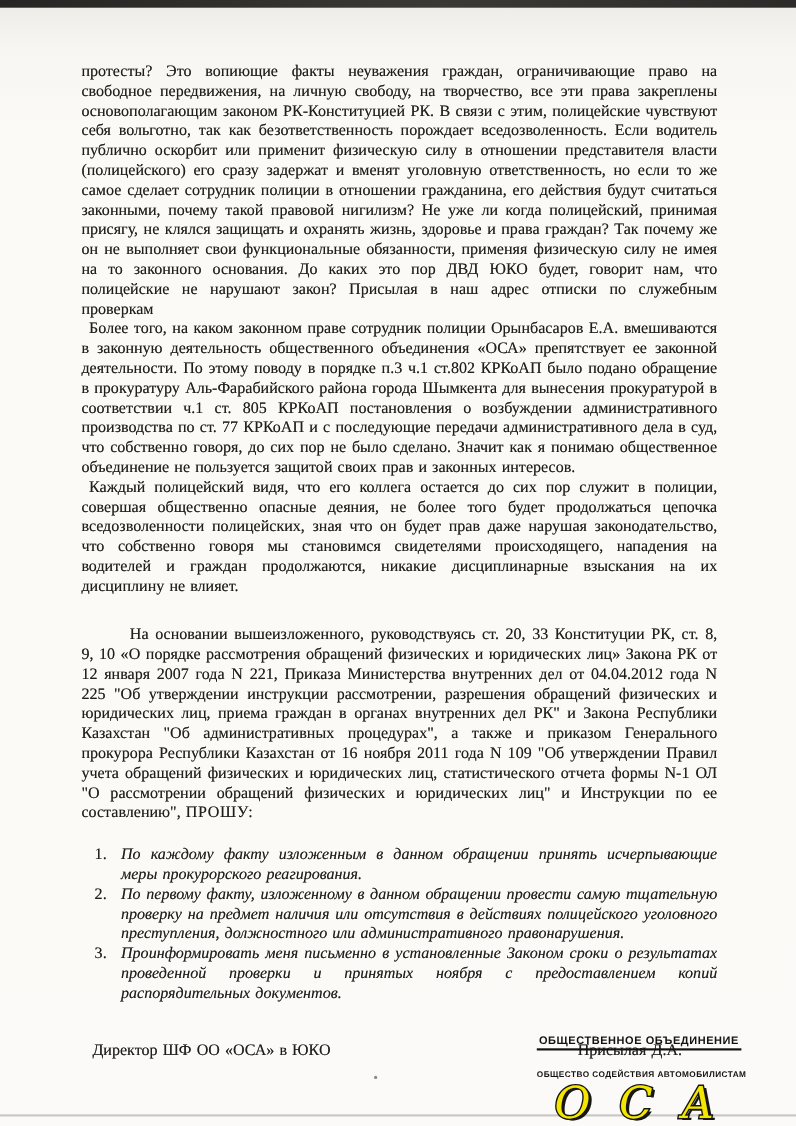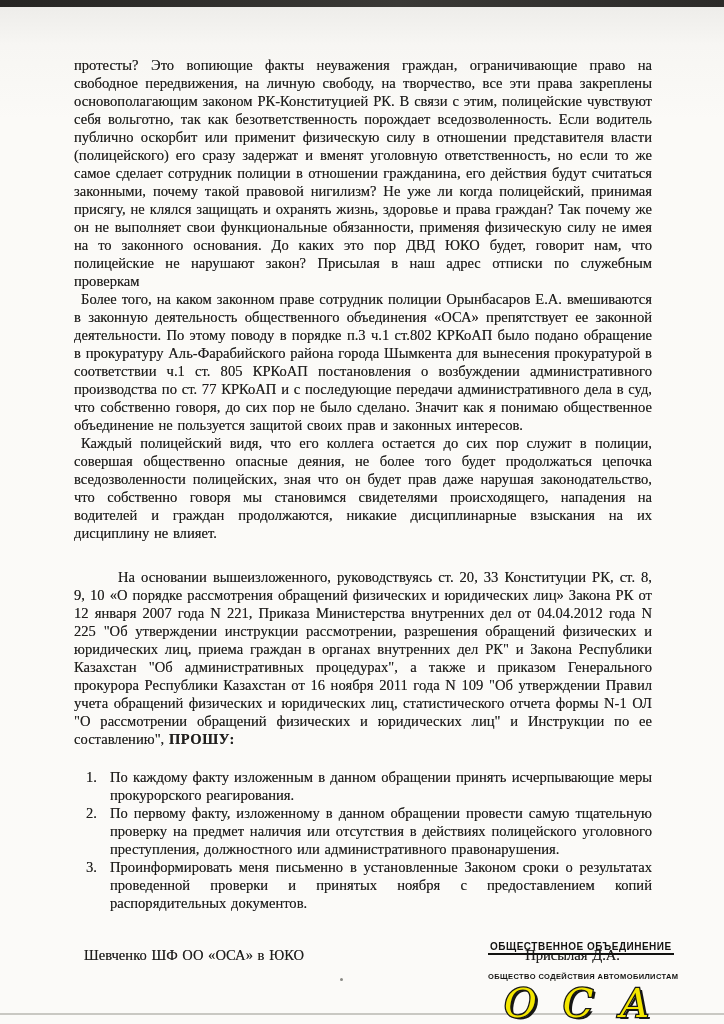--- a/index.html
+++ b/index.html
@@ -22,25 +22,25 @@
   }
   .body-col {
     position:absolute; left:74px; top:56px; width:578px;
     font-size:14.6px; line-height:18px; color:#201f1d;
     text-align:justify; word-spacing:1px;
     text-shadow:0 0 .45px rgba(40,40,40,.65);
   }
   .para { margin:0; }
   .indent-sm { text-indent:7px; }
   .indent-lg { text-indent:44px; margin-top:26px; }
-  .prosu { font-weight:bold; letter-spacing:.6px; }
+  .prosu { font-weight:normal; letter-spacing:.6px; }
   .req-list { margin:20px 0 0 12px; padding:0; }
   .req-item { display:flex; }
   .req-num { flex:0 0 24px; text-align:left; }
-  .req-text { flex:1; text-align:justify; }
+  .req-text { flex:1; text-align:justify;font-style:italic; }
   .sig-row {
     display:flex; justify-content:space-between;
     margin-top:34px; padding-left:10px;
   }
   .sig-name { padding-right:32px; }
   .logo {
     position:absolute; right:3px; bottom:1px; width:233px;
     text-align:left; z-index:5;
     font-family:"Liberation Sans", "DejaVu Sans", sans-serif;
   }
@@ -86,21 +86,21 @@
         <span class="req-num">2.</span>
         <span class="req-text">По первому факту, изложенному в данном обращении провести самую тщательную проверку на предмет наличия или отсутствия в действиях полицейского уголовного преступления, должностного или административного правонарушения.</span>
       </div>
       <div class="req-item">
         <span class="req-num">3.</span>
         <span class="req-text">Проинформировать меня письменно в установленные Законом сроки о результатах проведенной проверки и принятых ноября с предоставлением копий распорядительных документов.</span>
       </div>
     </div>
 
     <div class="sig-row">
-      <span class="sig-title">Шевченко ШФ ОО «ОСА» в ЮКО</span>
+      <span class="sig-title">Директор ШФ ОО «ОСА» в ЮКО</span>
       <span class="sig-name">Присылая Д.А.</span>
     </div>
   </div>
 
   <div class="scan-bottom"></div>
 
   <div class="logo">
     <div class="logo-top">
       <span class="logo-line1">ОБЩЕСТВЕННОЕ ОБЪЕДИНЕНИЕ</span>
     </div>

